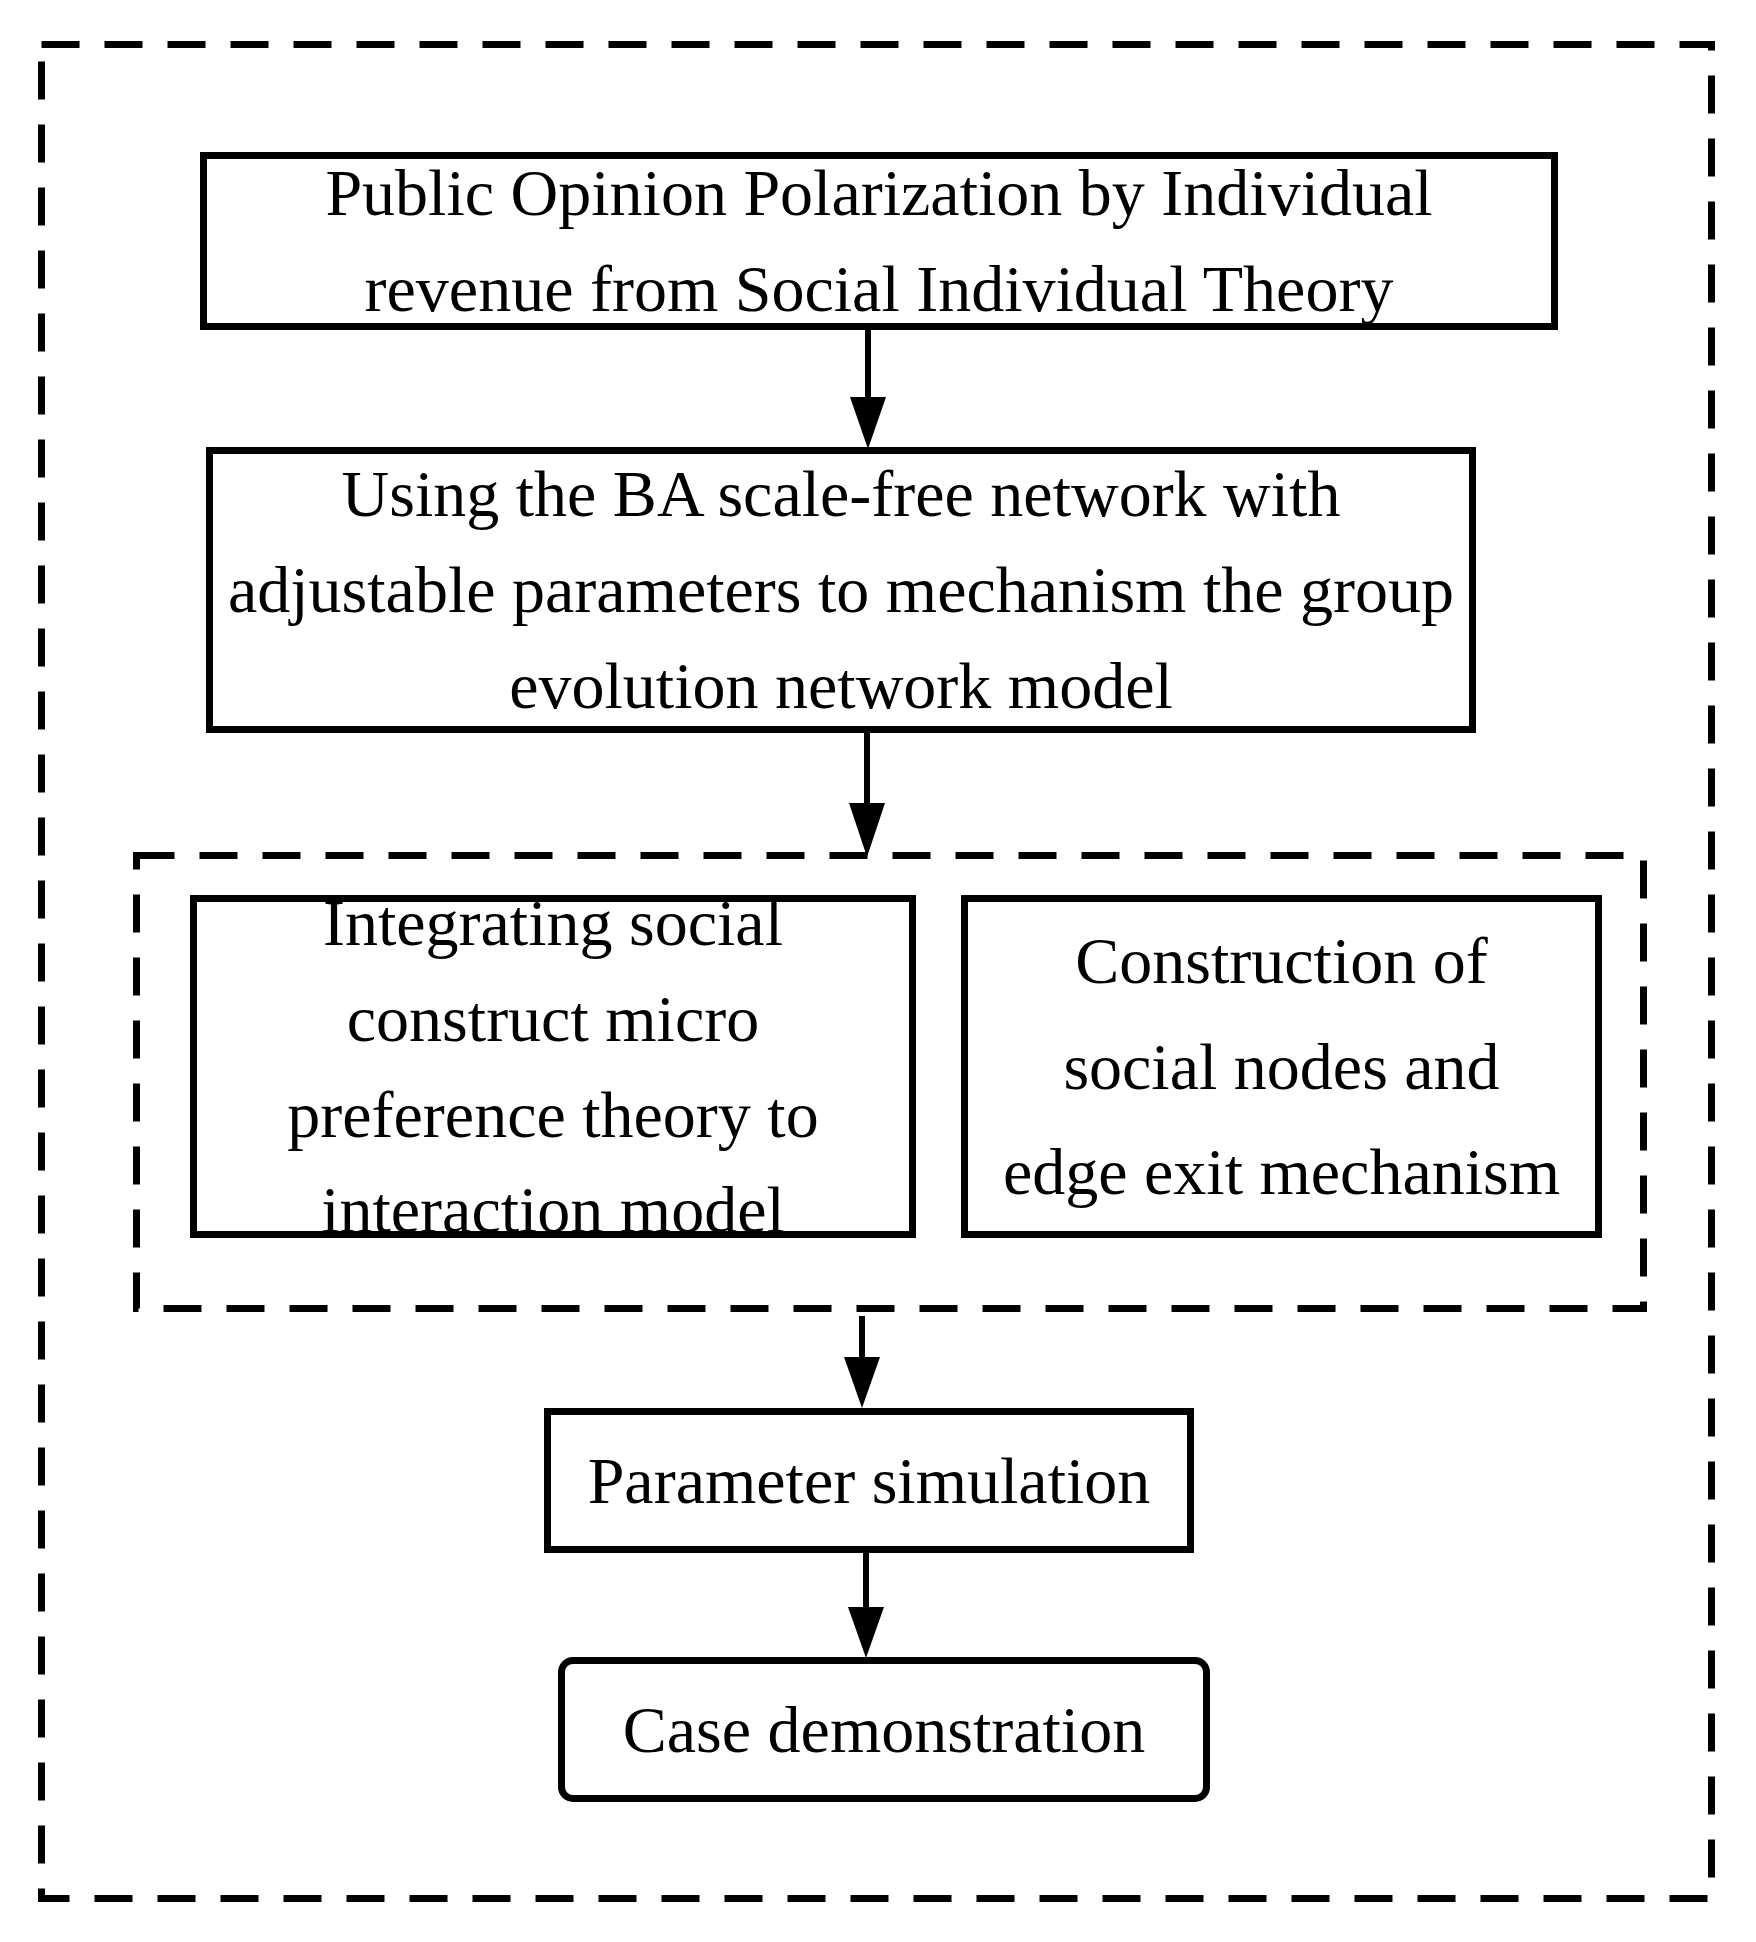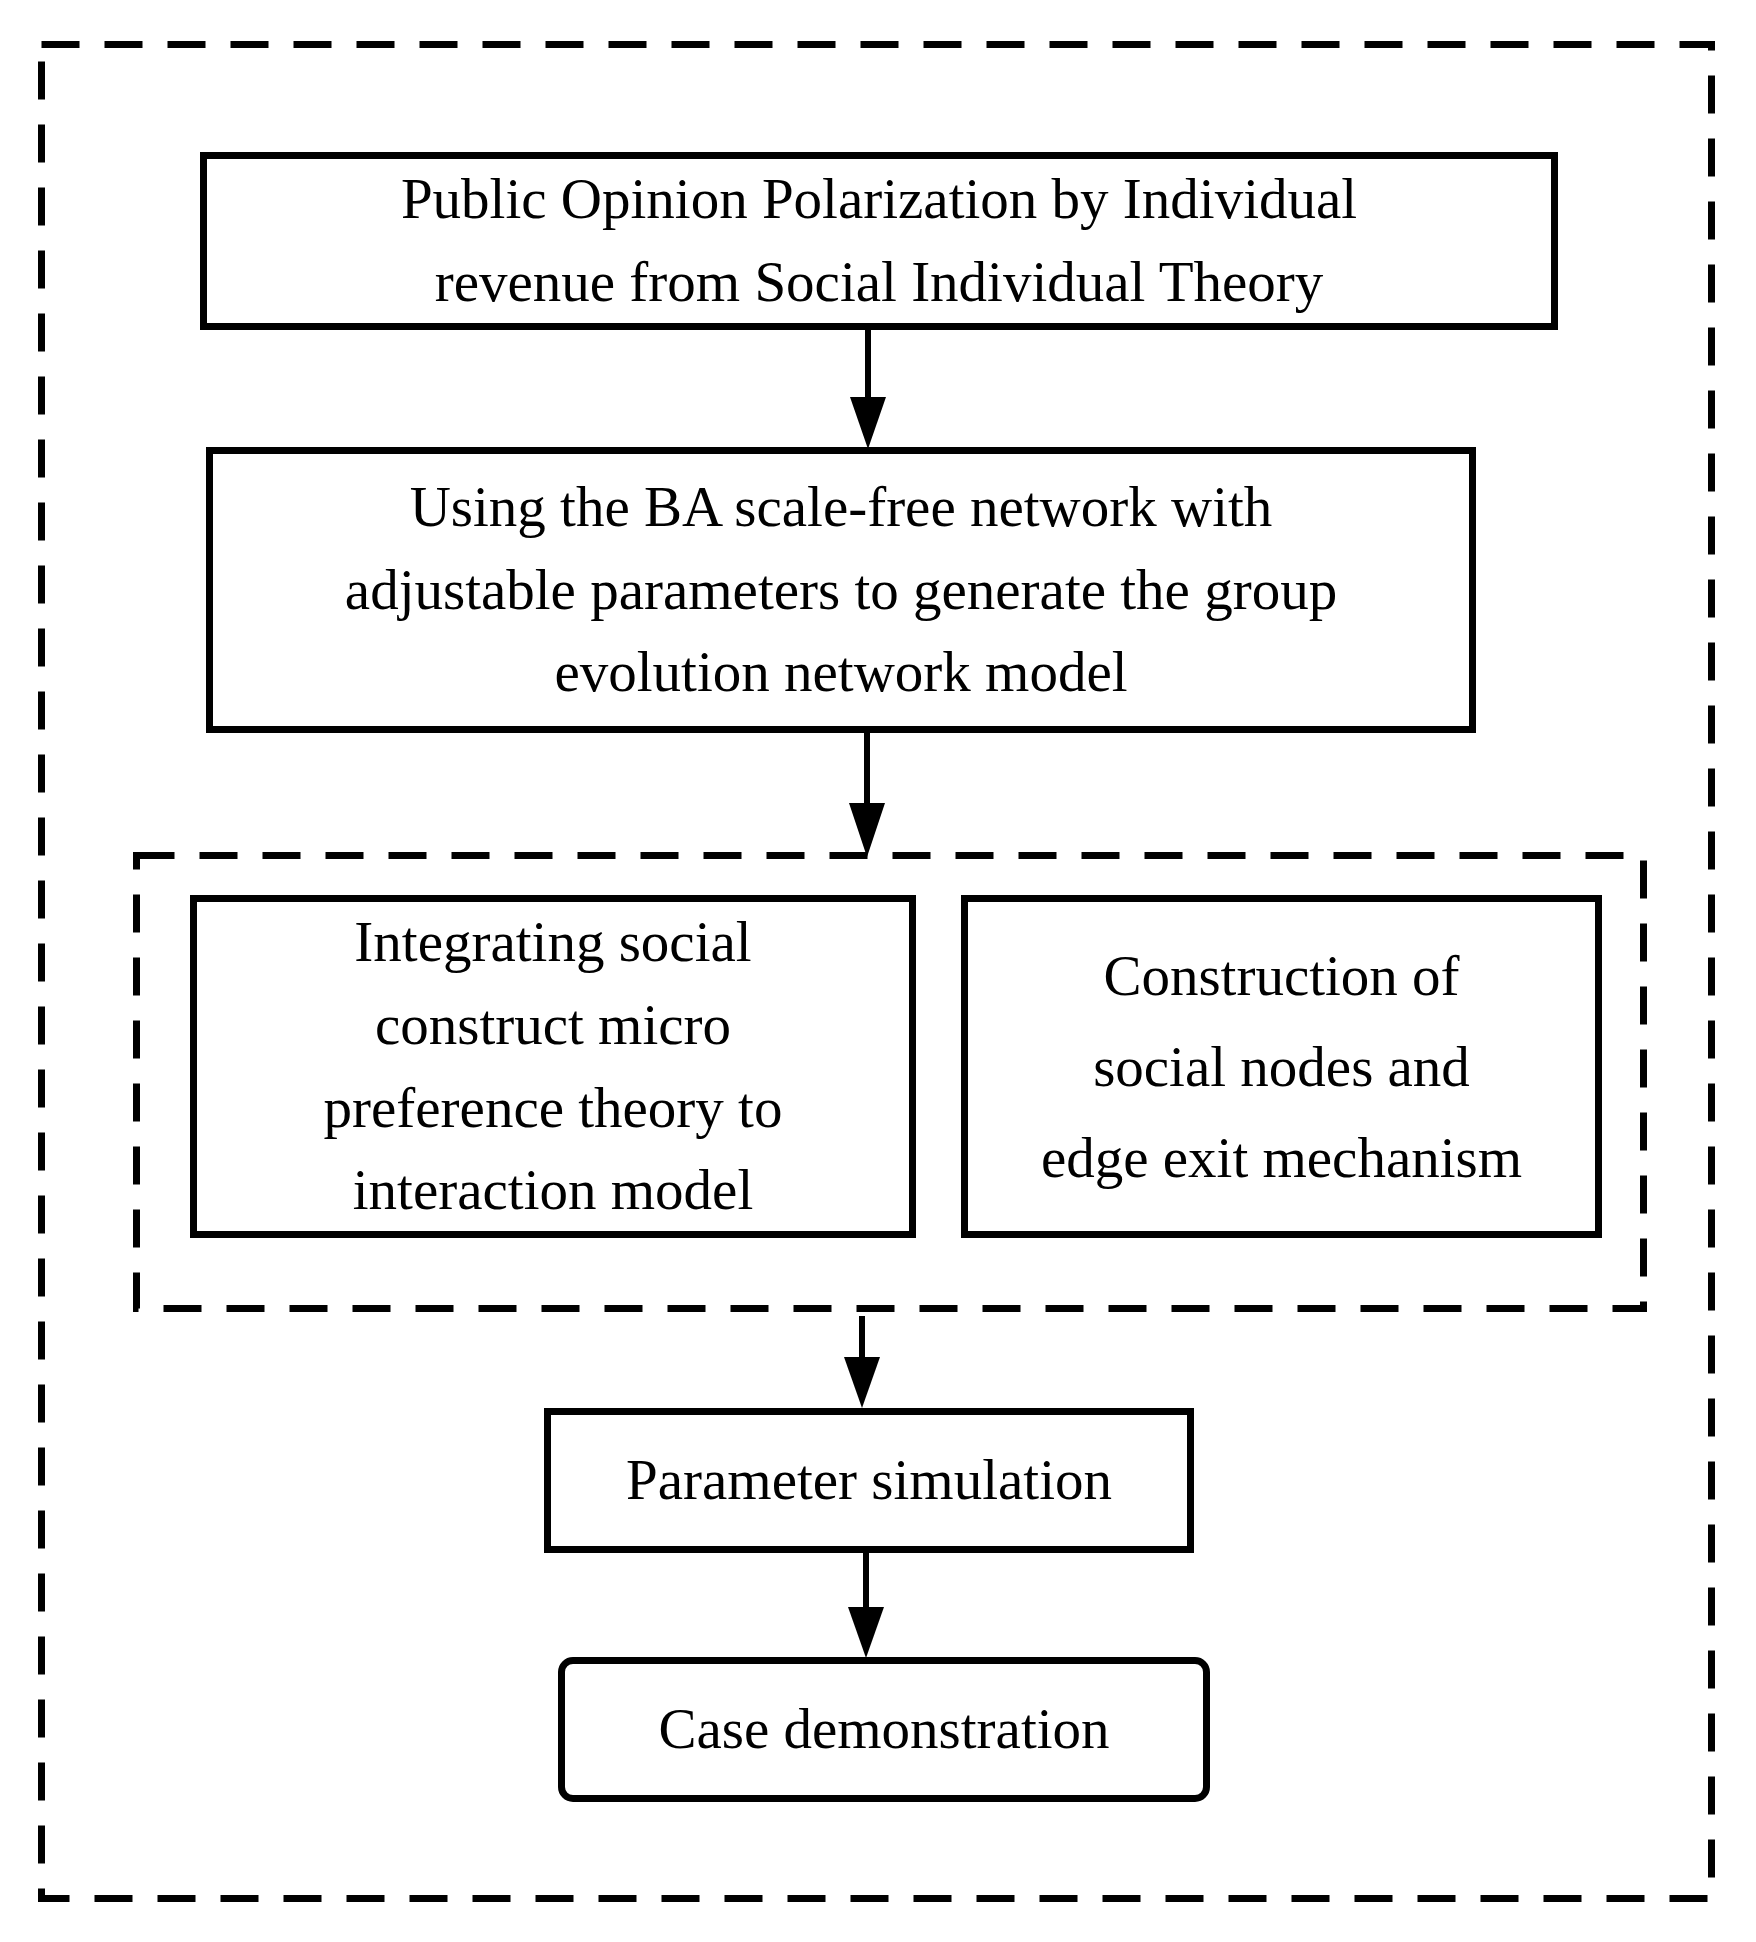--- a/index.html
+++ b/index.html
@@ -27,21 +27,21 @@
     background: #ffffff;
     border: 7px solid #000000;
     box-sizing: border-box;
     display: flex;
     flex-direction: column;
     align-items: center;
     justify-content: center;
     text-align: center;
   }
   .node .line {
-    font-size: 57px;
+    font-size: 66px;
     line-height: 1.45;
     white-space: nowrap;
   }
   .node.wide-spacing .line {
     line-height: 1.6;
   }
   
   #box-title       { left: 200px; top: 152px;  width: 1358px; height: 178px; }
   #box-network     { left: 196px; top: 447px;  width: 1270px; height: 286px; margin-left: 10px; }
   #box-micro       { left: 190px; top: 895px;  width: 726px;  height: 343px; }
@@ -81,21 +81,21 @@
     </g>
   </svg>
 
   <div class="node" id="box-title">
     <div class="line">Public Opinion Polarization by Individual</div>
     <div class="line">revenue from Social Individual Theory</div>
   </div>
 
   <div class="node" id="box-network">
     <div class="line">Using the BA scale-free network with</div>
-    <div class="line">adjustable parameters to generate the group</div>
+    <div class="line">adjustable parameters to mechanism the group</div>
     <div class="line">evolution network model</div>
   </div>
 
   <div class="node" id="box-micro">
     <div class="line">Integrating social</div>
     <div class="line">construct micro</div>
     <div class="line">preference theory to</div>
     <div class="line">interaction model</div>
   </div>
 

